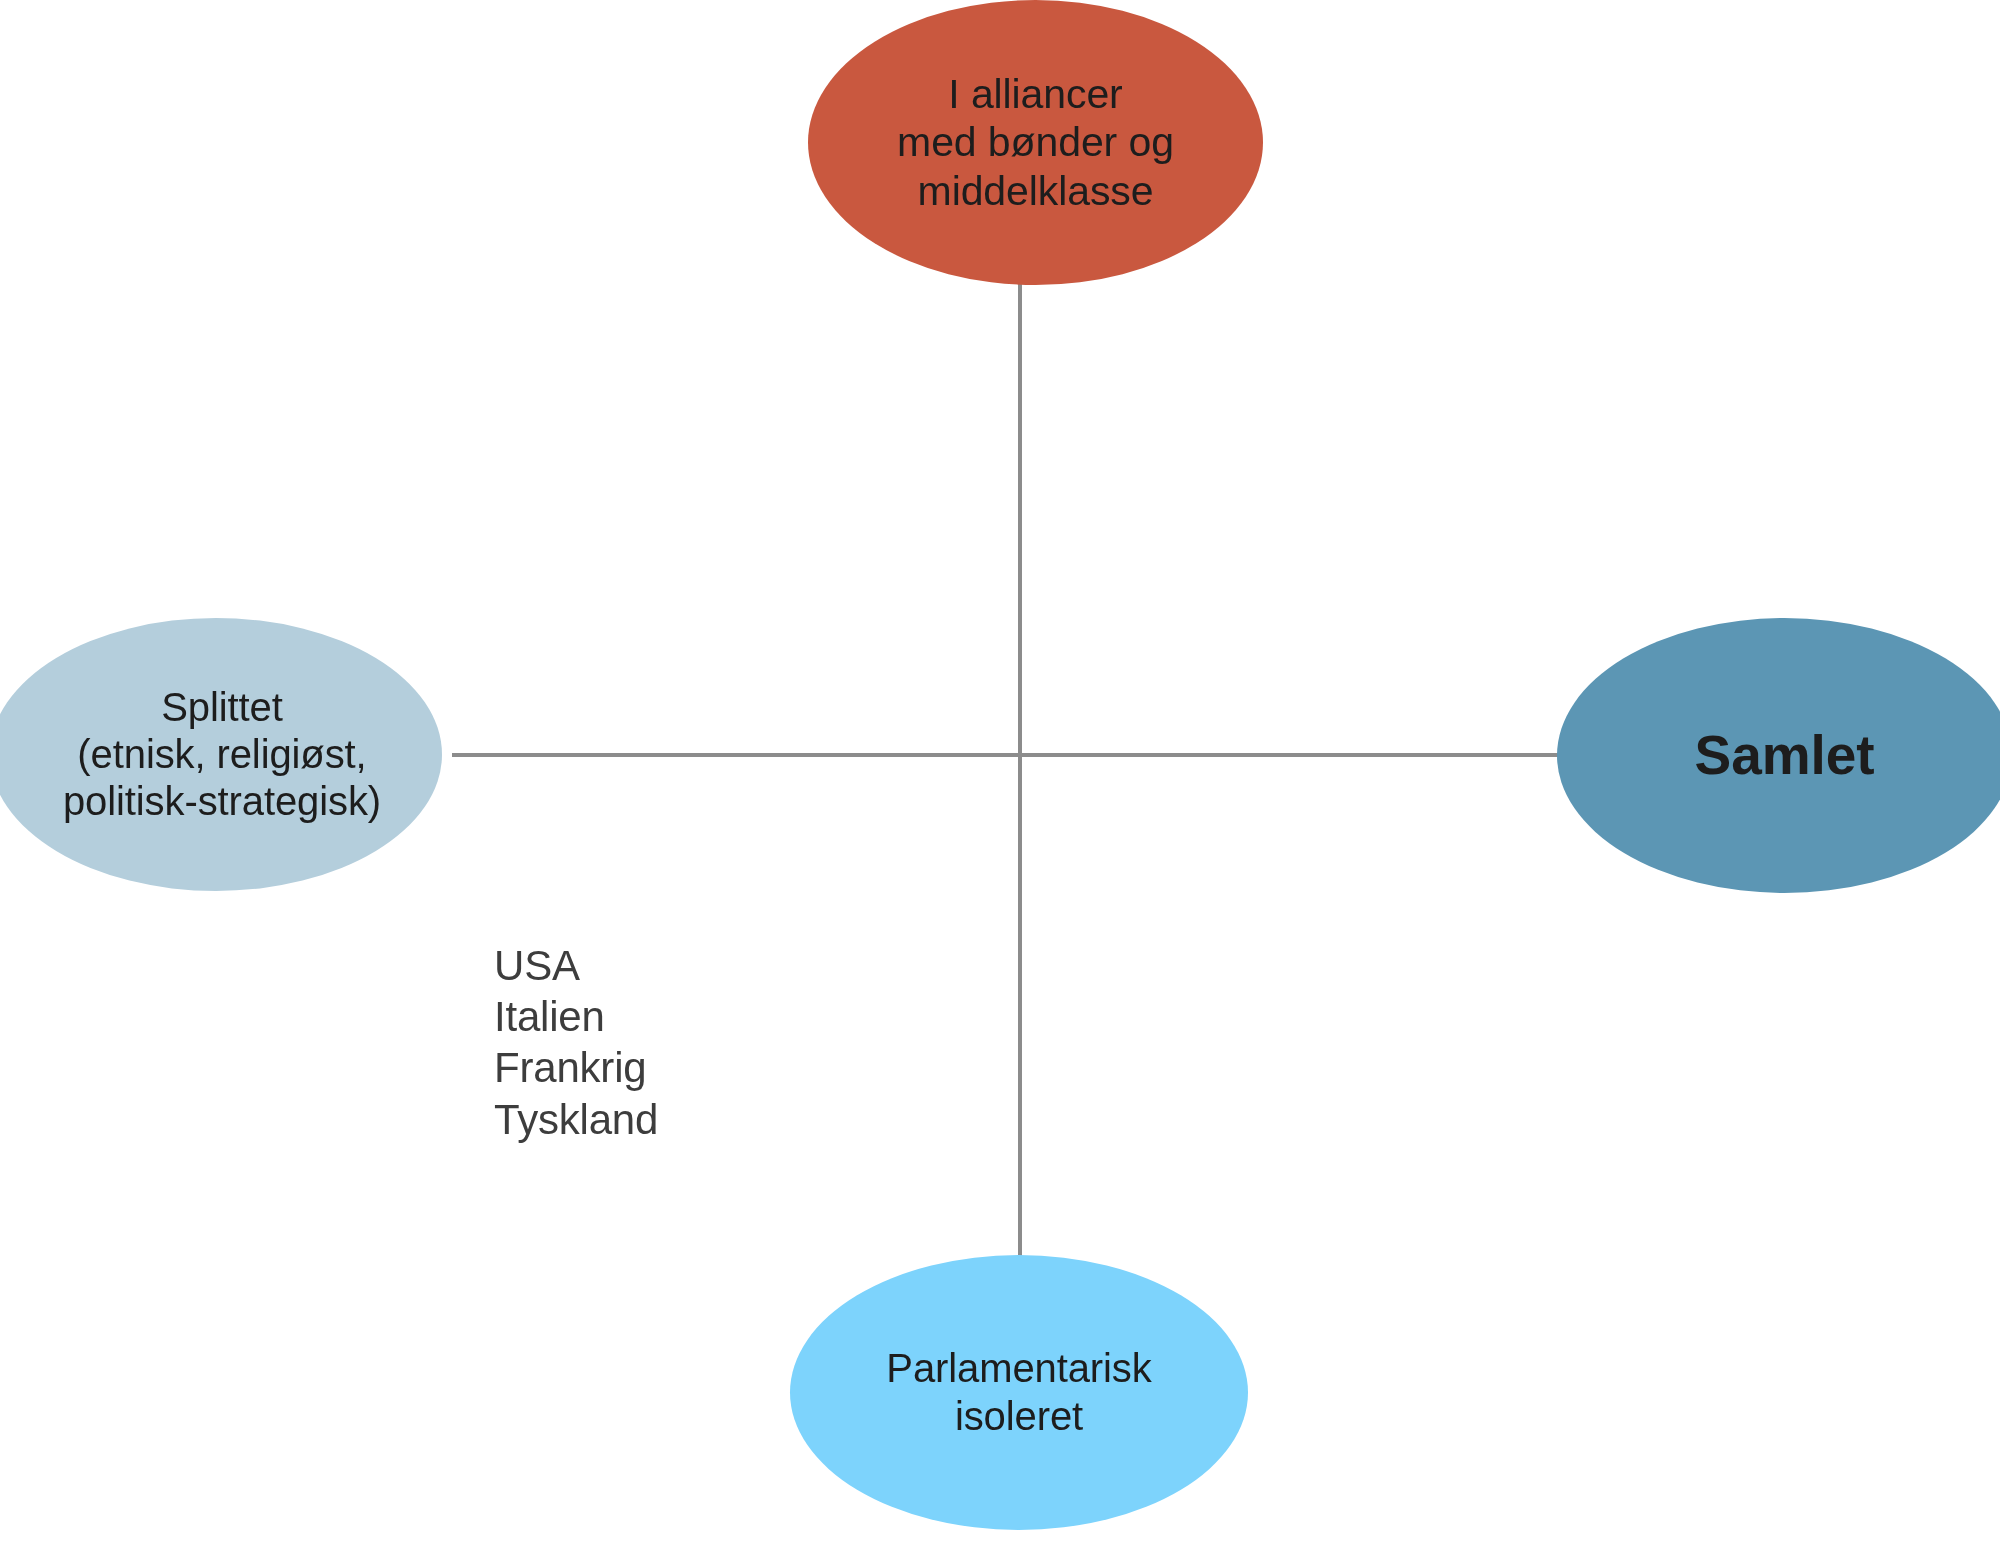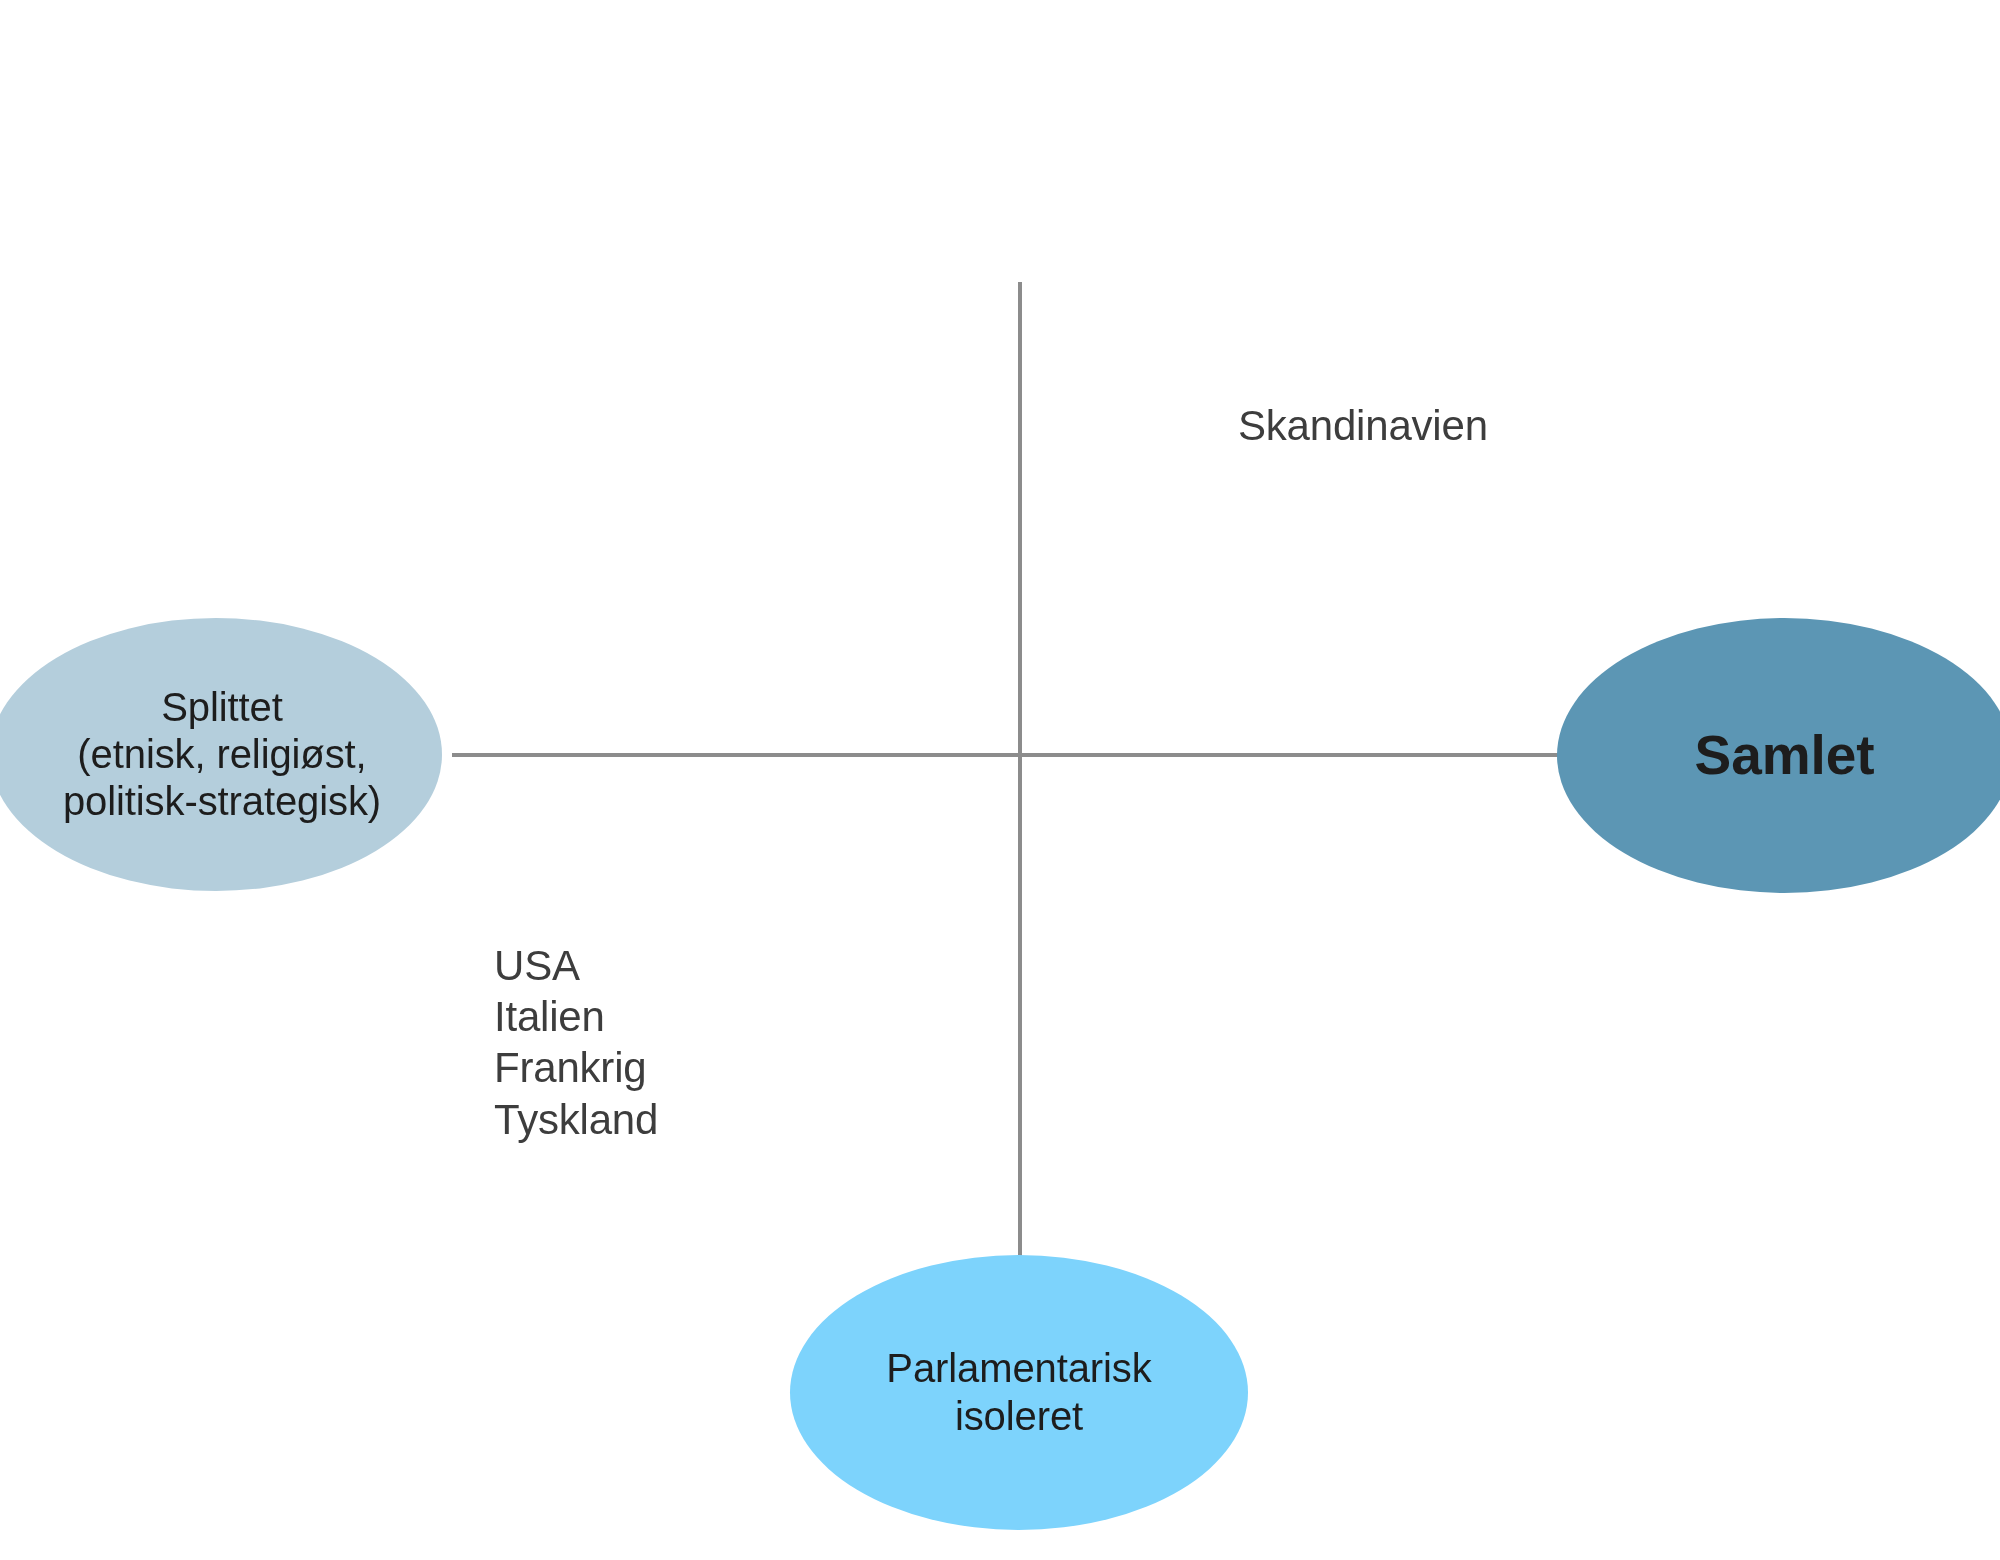--- a/index.html
+++ b/index.html
@@ -110,37 +110,41 @@
   .annot-countrylist { left: 476px; top: 940px; margin-left: 18px; }
 </style>
 </head>
 <body>
 
 <div id="canvas">
 
   <div class="axis-v"></div>
   <div class="axis-h"></div>
 
+  <div class="node node-top">
+    <span class="node-label">I alliancer
+med bønder og
+middelklasse</span>
+  </div>
 
   <div class="node node-left">
     <span class="node-label">Splittet
 (etnisk, religiøst,
 politisk-strategisk)</span>
   </div>
 
   <div class="node node-right">
     <span class="node-label">Samlet</span>
   </div>
 
   <div class="node node-bottom">
     <span class="node-label">Parlamentarisk
 isoleret</span>
   </div>
 
-  <div class="annot annot-skandinavien">Skandinavien</div>
 
   <div class="annot annot-countrylist">USA
 Italien
 Frankrig
 Tyskland</div>
 
 
 </div>
 
 </body></html>

